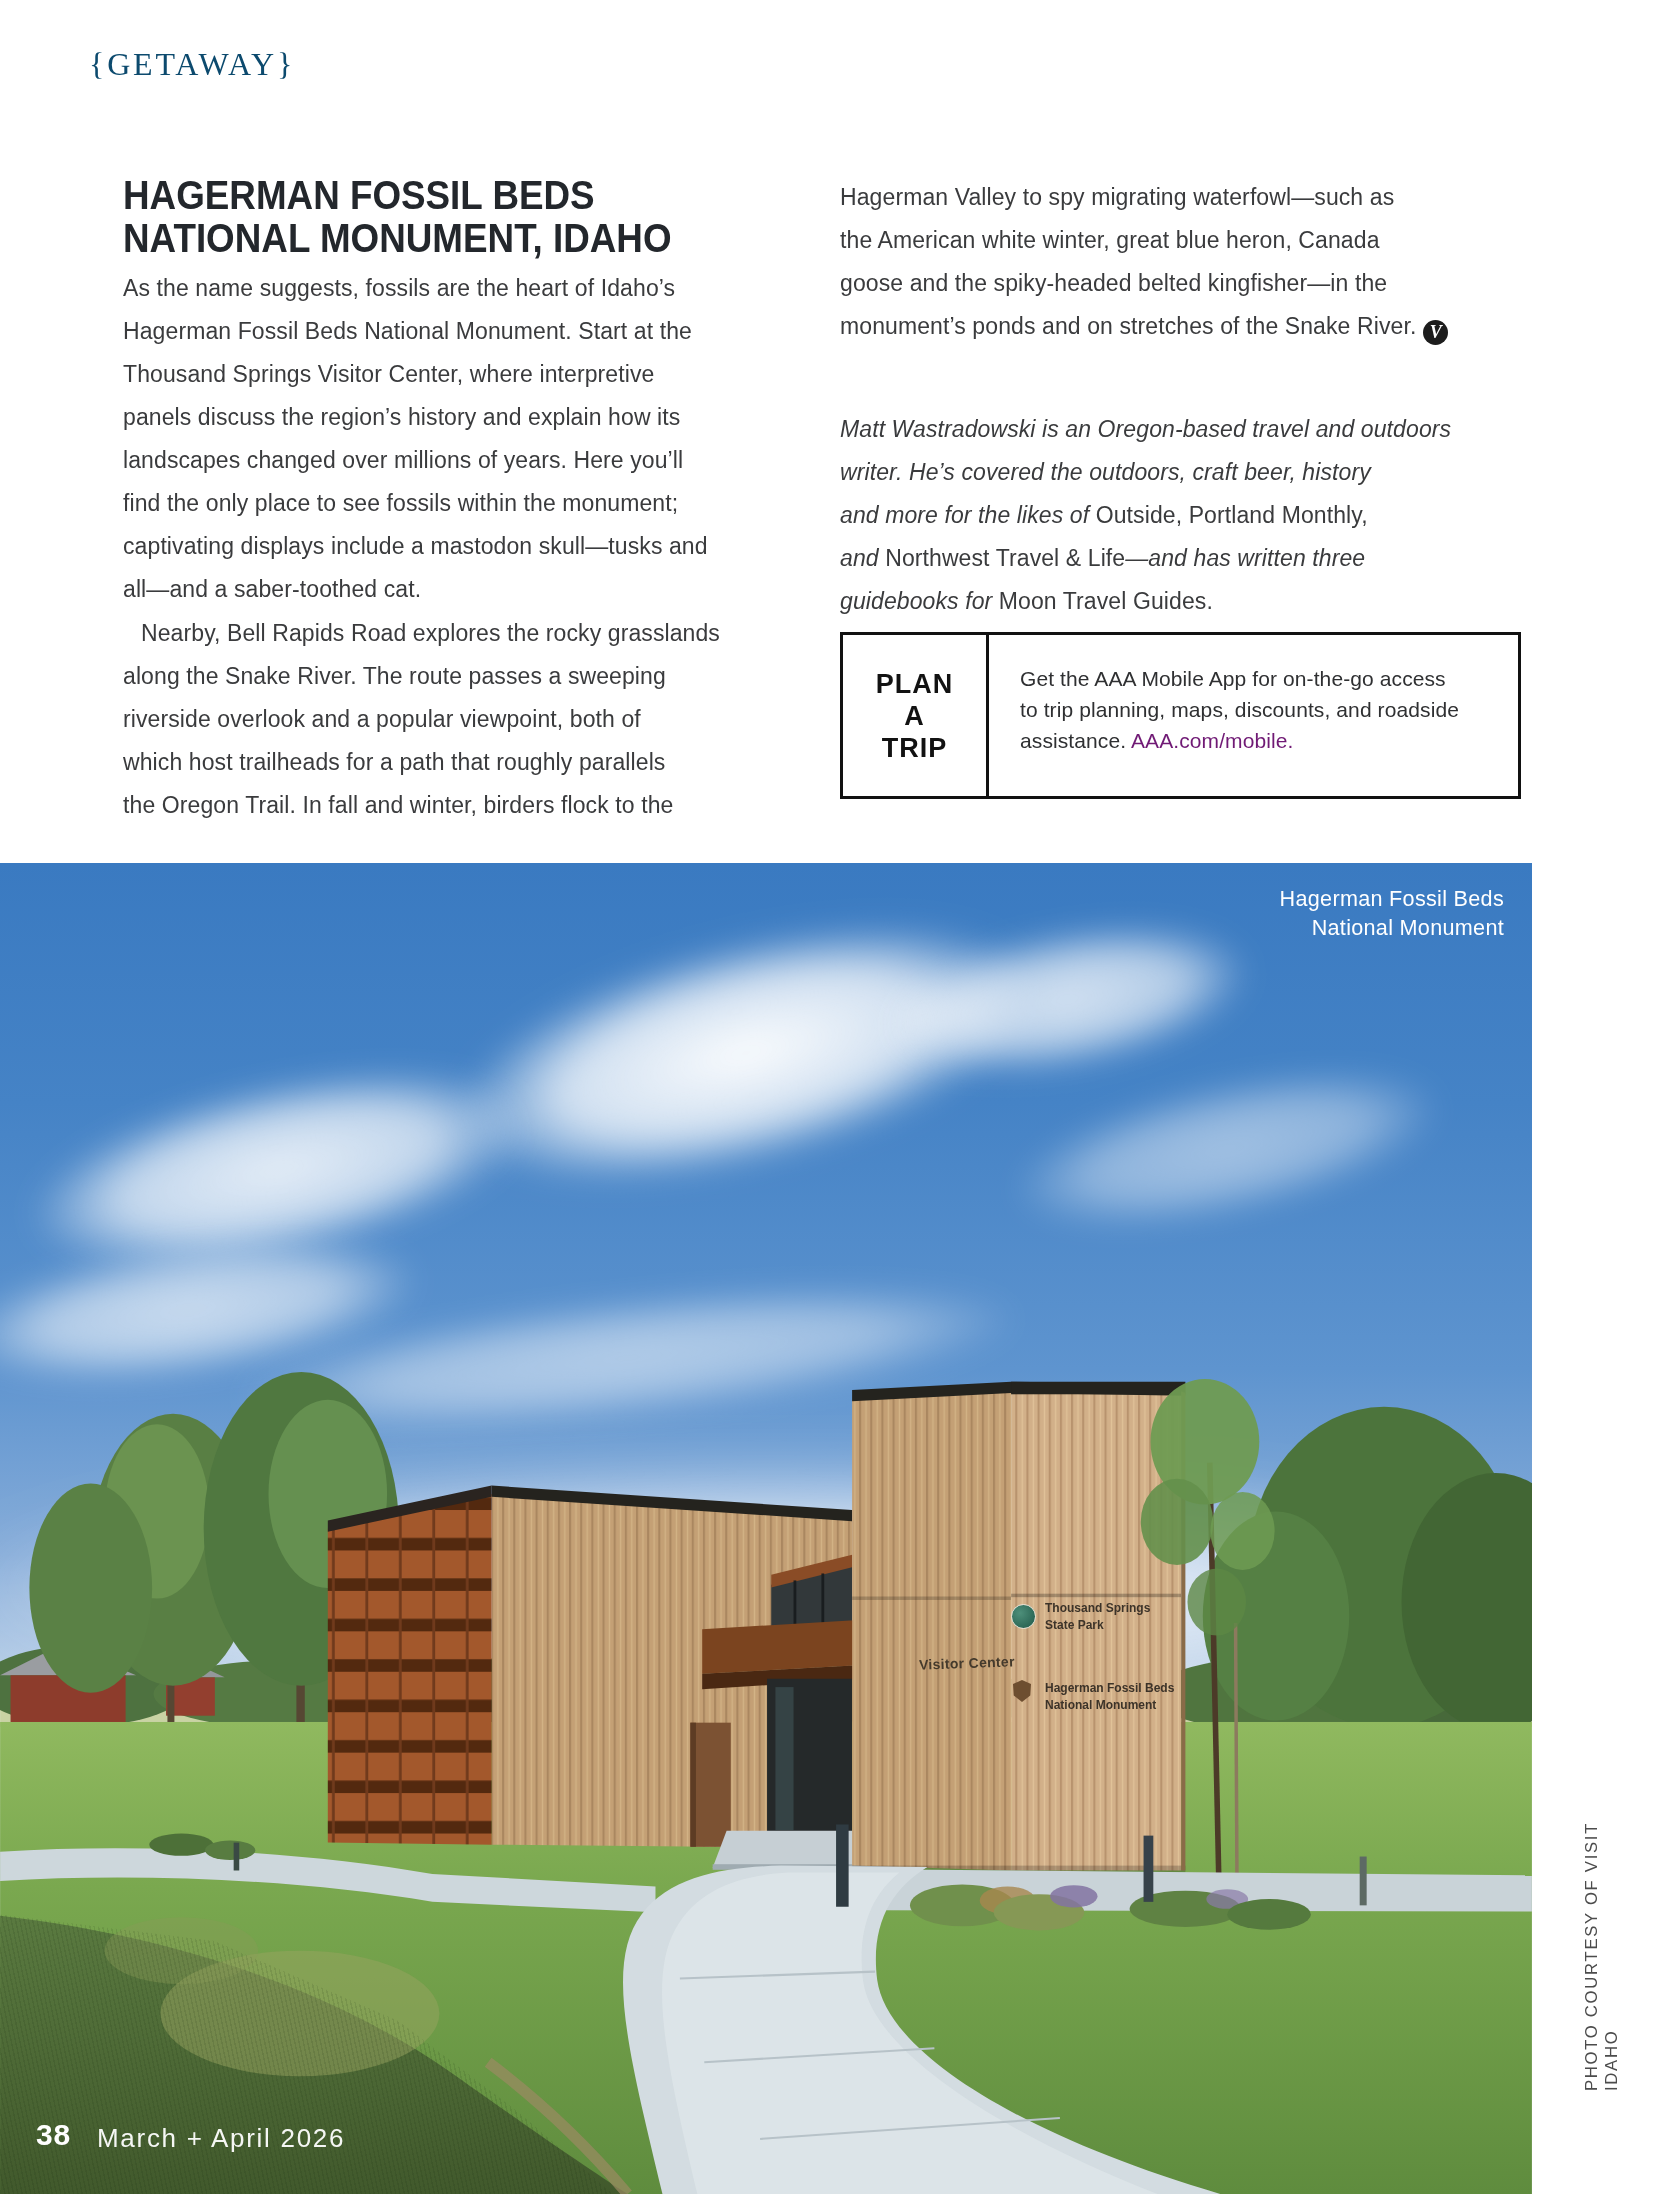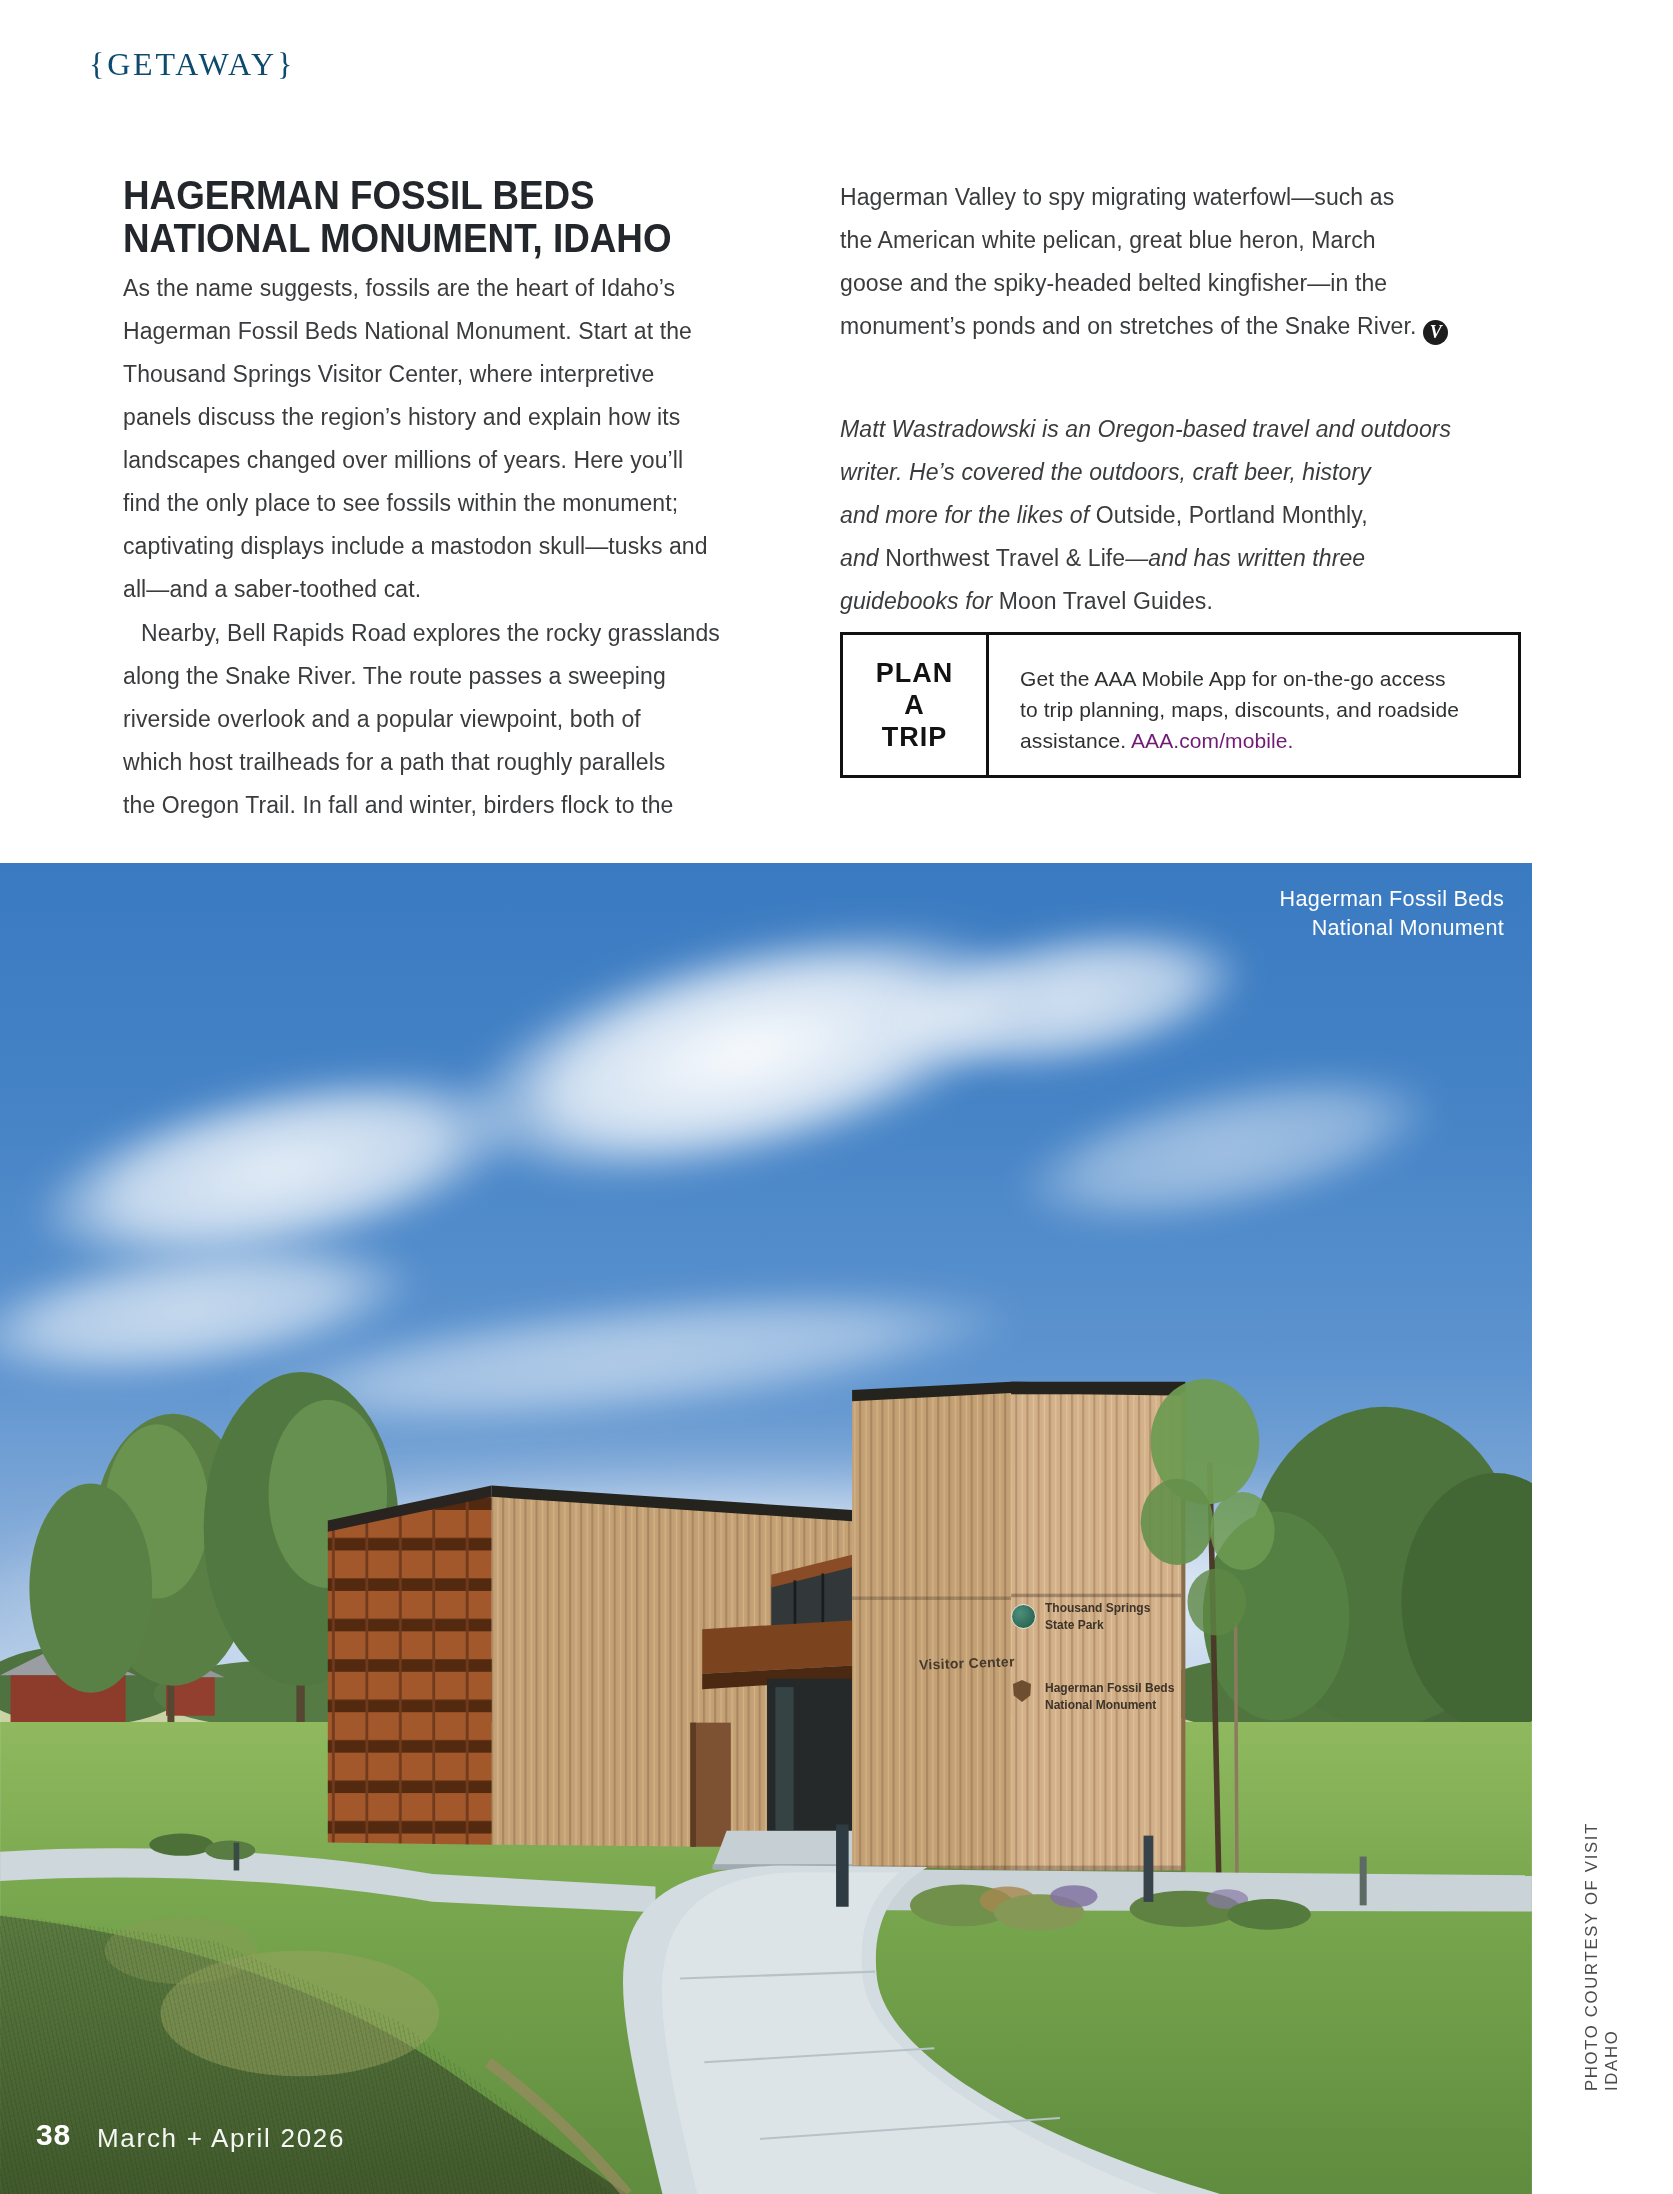--- a/index.html
+++ b/index.html
@@ -41,21 +41,21 @@
 
   .endmark{
     display:inline-flex;width:25px;height:25px;border-radius:50%;
     background:#1d1d1d;color:#ffffff;align-items:center;justify-content:center;
     font-family:"Liberation Serif",serif;font-style:italic;font-weight:700;
     font-size:18px;line-height:25px;margin-left:7px;vertical-align:-4.2px;
   }
 
   
   .plan-box{
-    position:absolute;left:840px;top:632px;width:681px;height:146px;
+    position:absolute;left:840px;top:632px;width:681px;height:167px;
     border:3.5px solid #111111;display:flex;background:#ffffff;box-sizing:border-box;
   }
   .plan-label-cell{
     width:143px;border-right:3.5px solid #111111;display:flex;flex-direction:column;
     align-items:center;justify-content:center;gap:0;
   }
   .plan-label-cell span{
     display:block;font-size:27px;line-height:32px;font-weight:700;
     letter-spacing:1px;color:#121212;text-align:center;
   }
@@ -146,21 +146,21 @@
 all—and a saber-toothed cat.</p>
   <p class="body-text para2 preline">Nearby, Bell Rapids Road explores the rocky grasslands
 along the Snake River. The route passes a sweeping
 riverside overlook and a popular viewpoint, both of
 which host trailheads for a path that roughly parallels
 the Oregon Trail. In fall and winter, birders flock to the</p>
 </div>
 
 <div class="col-right">
   <p class="body-text preline"><span>Hagerman Valley to spy migrating waterfowl—such as
-the American white pelican, great blue heron, March
+the American white winter, great blue heron, Canada
 goose and the spiky-headed belted kingfisher—in the
 monument’s ponds and on stretches of the Snake River.</span><span class="endmark">V</span></p>
   <p class="bio preline"><span class="seg-italic">Matt Wastradowski is an Oregon-based travel and outdoors
 writer. He’s covered the outdoors, craft beer, history
 and more for the likes of </span><span class="seg-roman">Outside, Portland Monthly,</span><span class="seg-italic">
 and </span><span class="seg-roman">Northwest Travel &amp; Life</span><span class="seg-italic">—and has written three
 guidebooks for </span><span class="seg-roman">Moon Travel Guides.</span></p>
 </div>
 
 <div class="plan-box">

